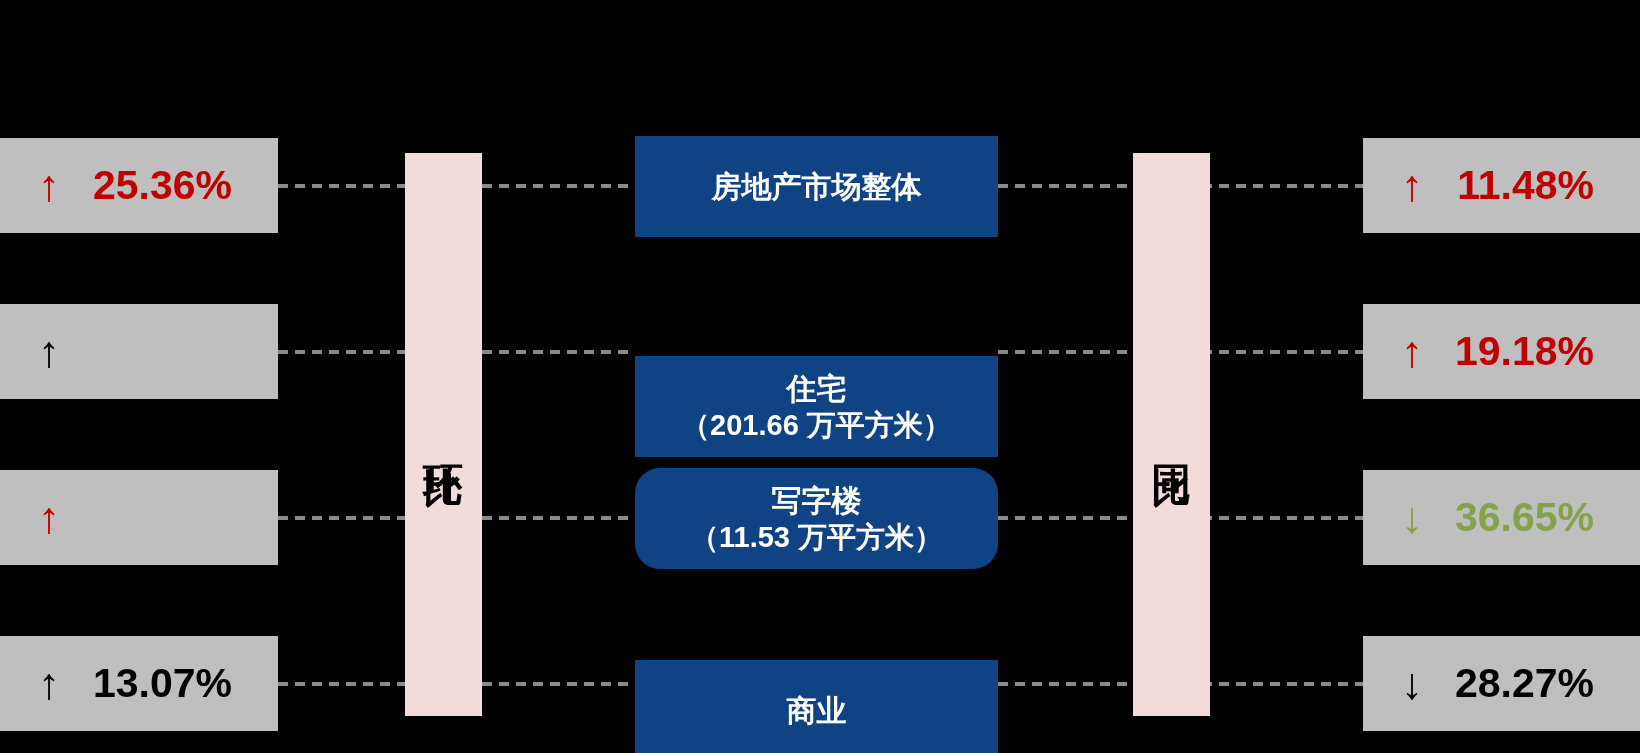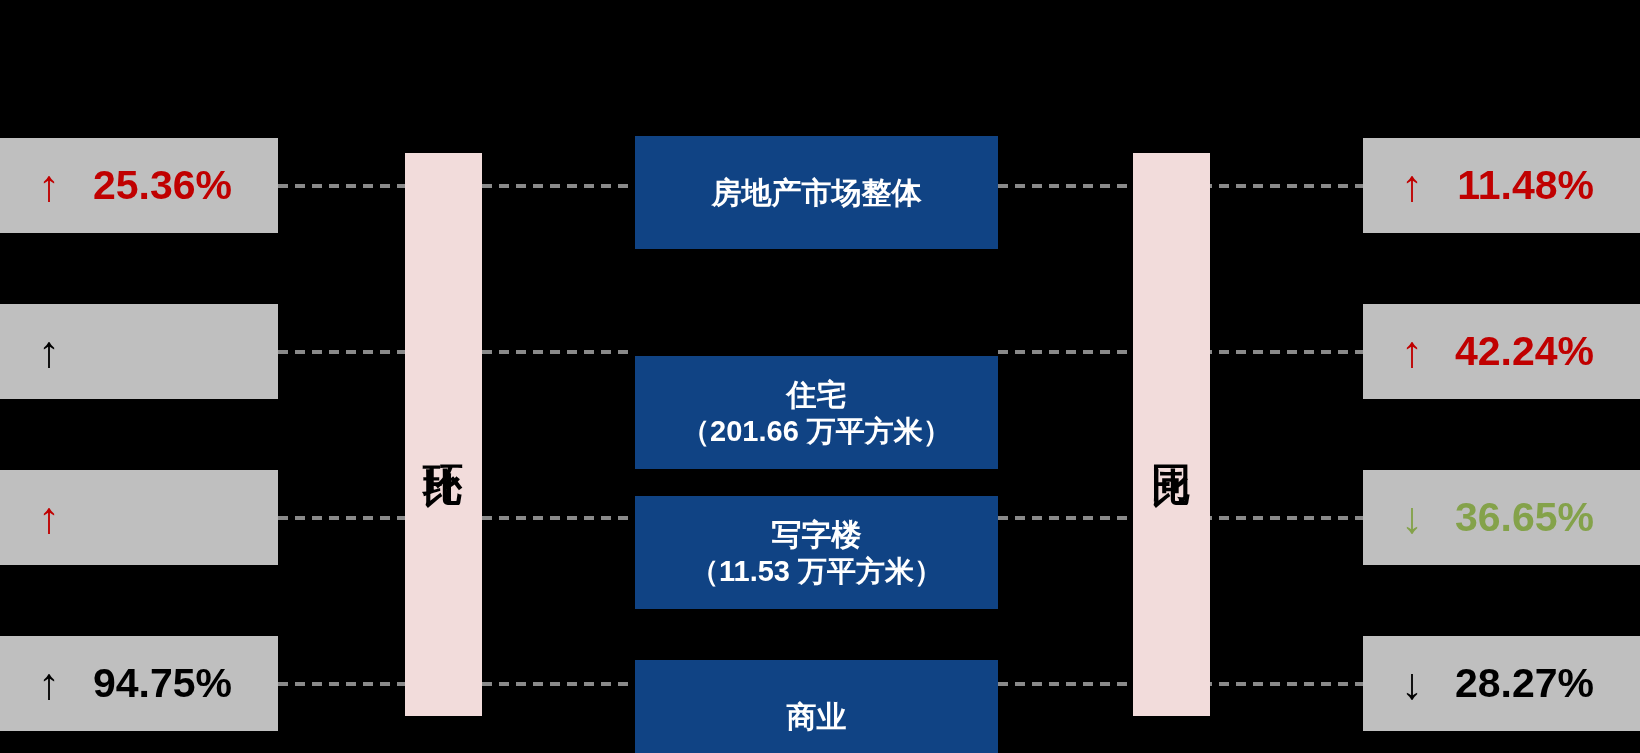--- a/index.html
+++ b/index.html
@@ -58,33 +58,33 @@
     font-size: 41px;
     font-weight: bold;
     line-height: 1;
   }
 
   
   .blue-box {
     position: absolute;
     left: 635px;
     width: 363px;
-    height: 113px;
+    height: 101px;
     background: #104384;
     color: #FFFFFF;
     display: flex;
     flex-direction: column;
     align-items: center;
     justify-content: center;
     text-align: center;
     z-index: 3;
   }
   .bl1 { top: 136px; }
   .bl2 { top: 312px; margin-top: 44px; }
-  .bl3 { top: 496px; }
+  .bl3 { top: 468px; border-radius: 25px; }
   .bl4 { top: 634px; margin-top: 26px; }
   .blue-box .cat  { font-size: 30px; font-weight: bold; line-height: 1.25; }
   .blue-box .area { font-size: 29px; font-weight: bold; line-height: 1.25; }
 
   
   .pink-bar {
     position: absolute;
     top: 153px;
     width: 77px;
     height: 563px;
@@ -141,38 +141,38 @@
 
   <div class="gray-box leftcol gy2">
     <span class="arrow" style="color: rgb(0, 0, 0);">↑</span>
   </div>
   <div class="blue-box bl2">
     <div class="cat">住宅</div>
     <div class="area">（201.66 万平方米）</div>
   </div>
   <div class="gray-box rightcol gy2">
     <span class="arrow" style="color: rgb(192, 0, 0);">↑</span>
-    <span class="pct" style="color: rgb(192, 0, 0);">42.24%</span>
+    <span class="pct" style="color: rgb(192, 0, 0);">19.18%</span>
   </div>
 
   <div class="gray-box leftcol gy3">
     <span class="arrow" style="color: rgb(192, 0, 0);">↑</span>
   </div>
   <div class="blue-box bl3">
     <div class="cat">写字楼</div>
     <div class="area">（11.53 万平方米）</div>
   </div>
   <div class="gray-box rightcol gy3">
     <span class="arrow" style="color: rgb(132, 162, 74);">↓</span>
     <span class="pct" style="color: rgb(132, 162, 74);">36.65%</span>
   </div>
 
   <div class="gray-box leftcol gy4">
     <span class="arrow" style="color: rgb(0, 0, 0);">↑</span>
-    <span class="pct" style="color: rgb(0, 0, 0);">94.75%</span>
+    <span class="pct" style="color: rgb(0, 0, 0);">13.07%</span>
   </div>
   <div class="blue-box bl4">
     <div class="cat">商业</div>
   </div>
   <div class="gray-box rightcol gy4">
     <span class="arrow" style="color: rgb(0, 0, 0);">↓</span>
     <span class="pct" style="color: rgb(0, 0, 0);">28.27%</span>
   </div>
 
 </div>

